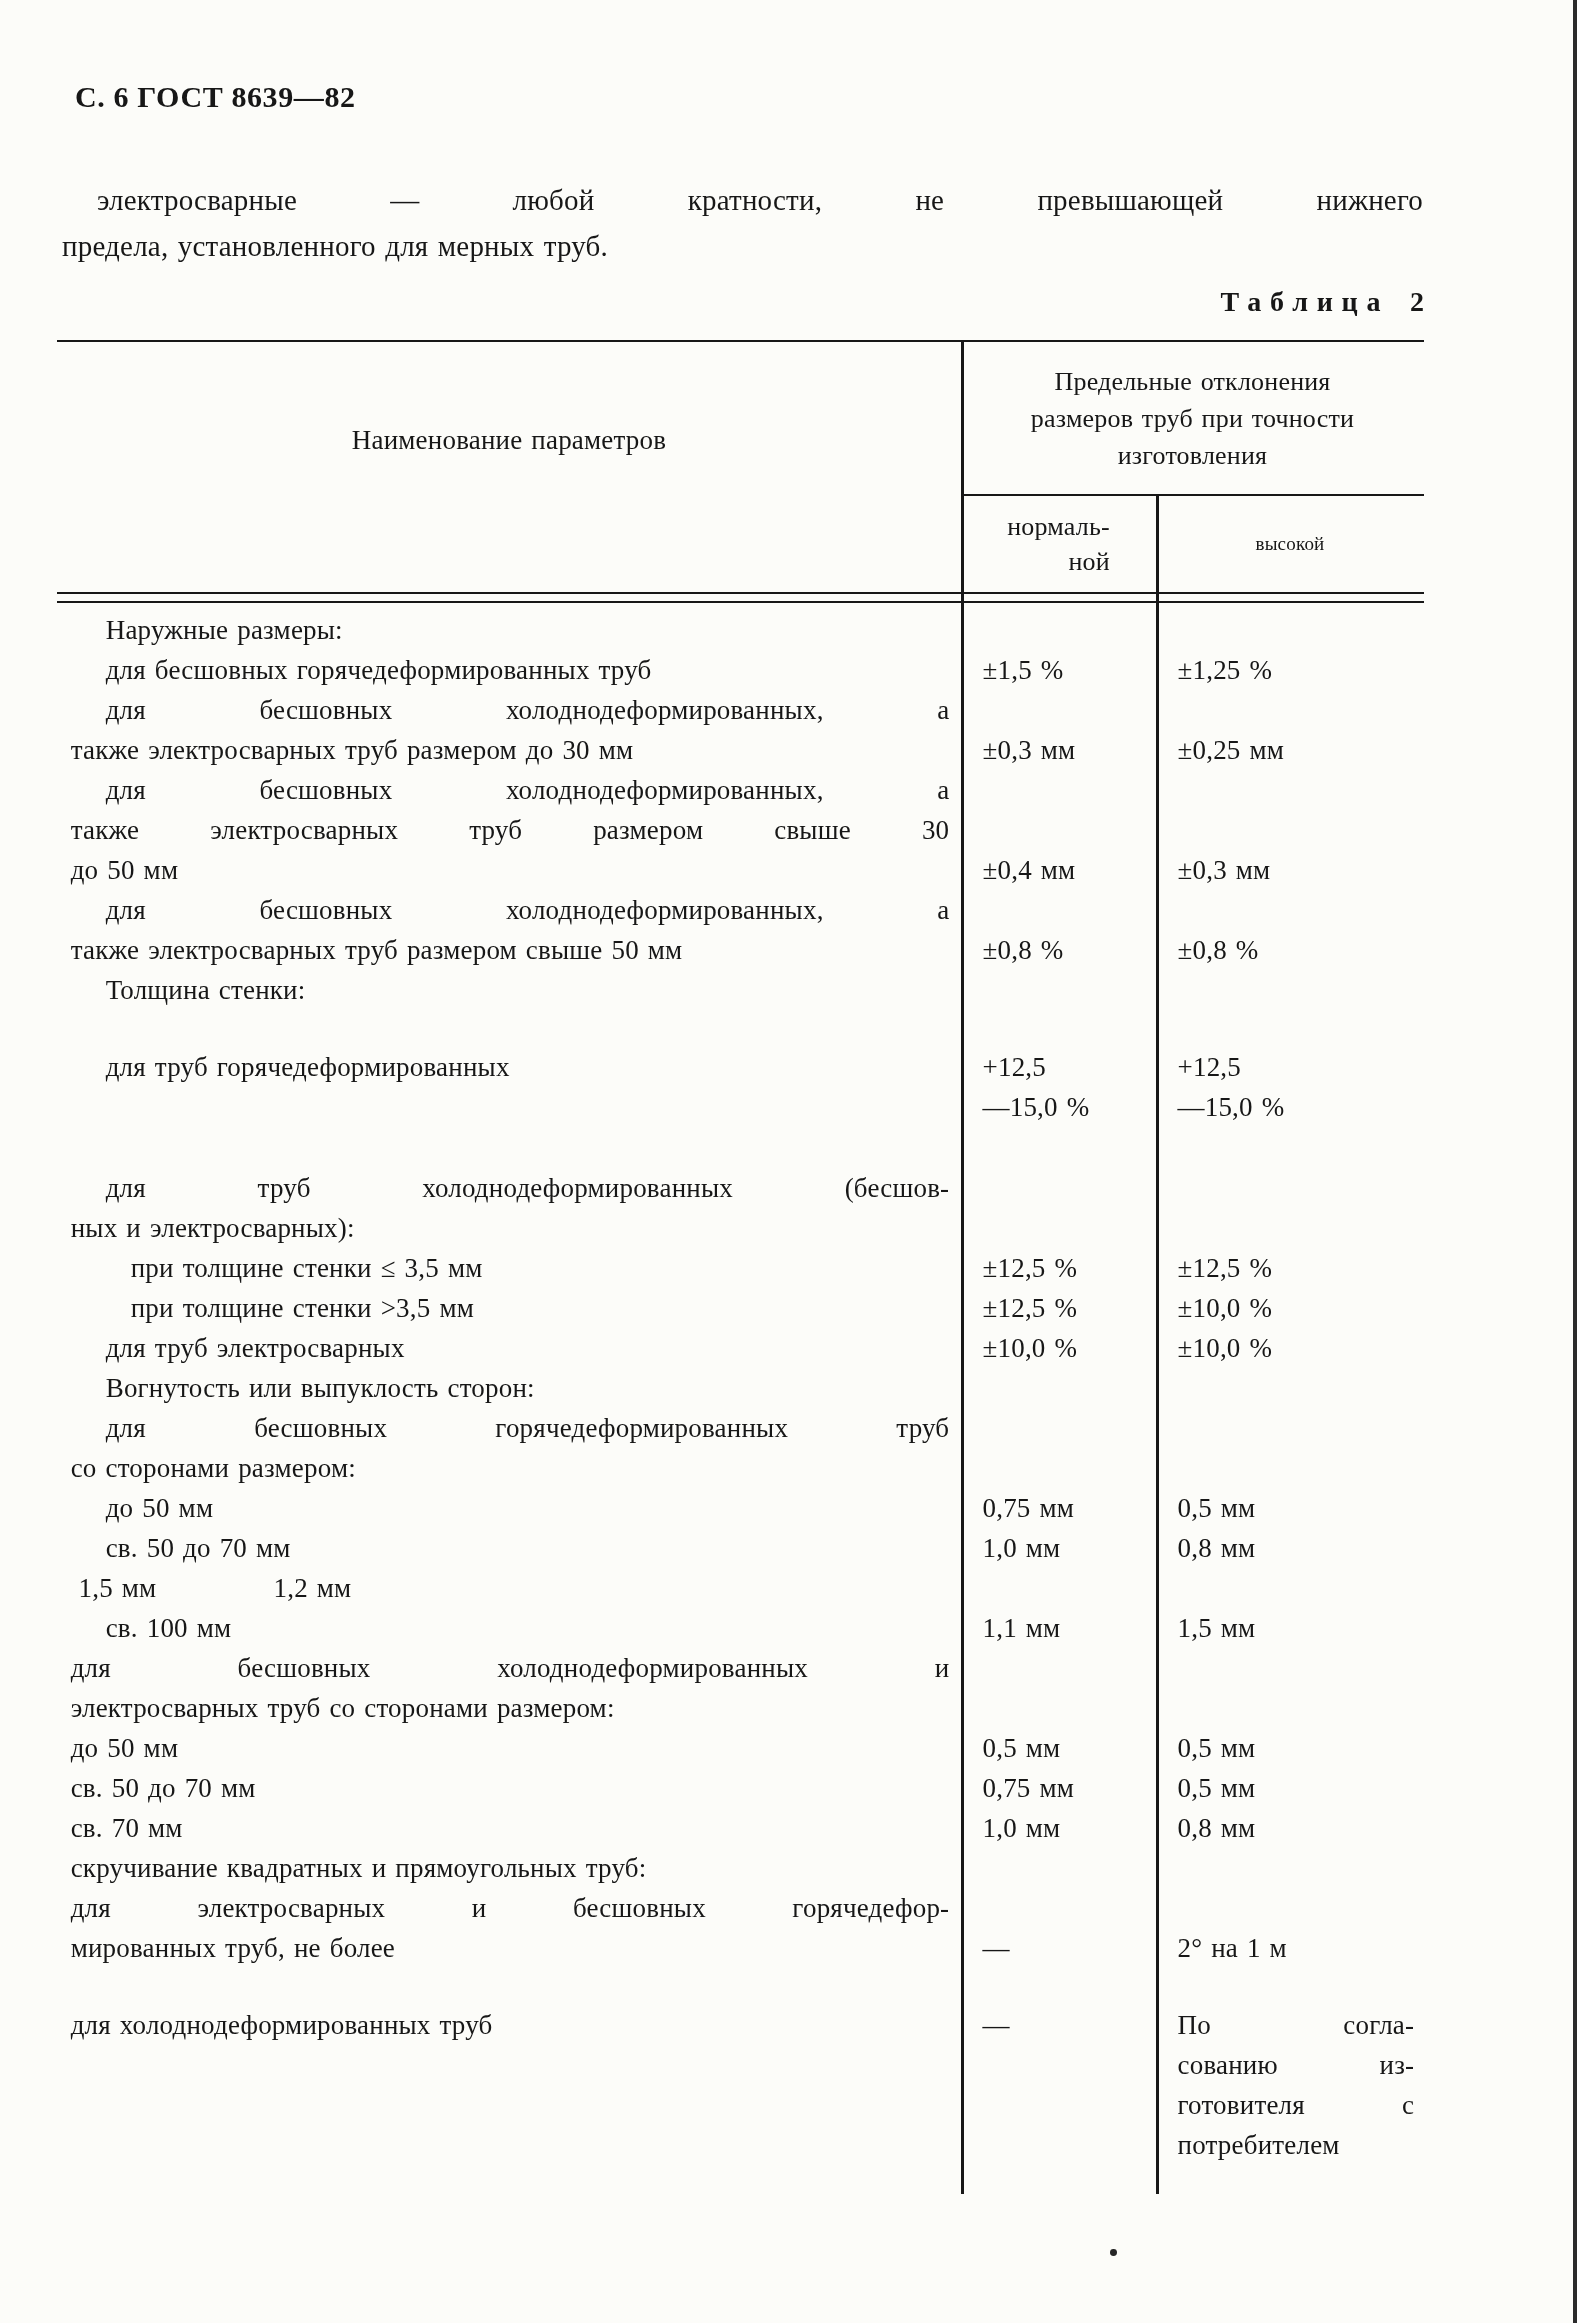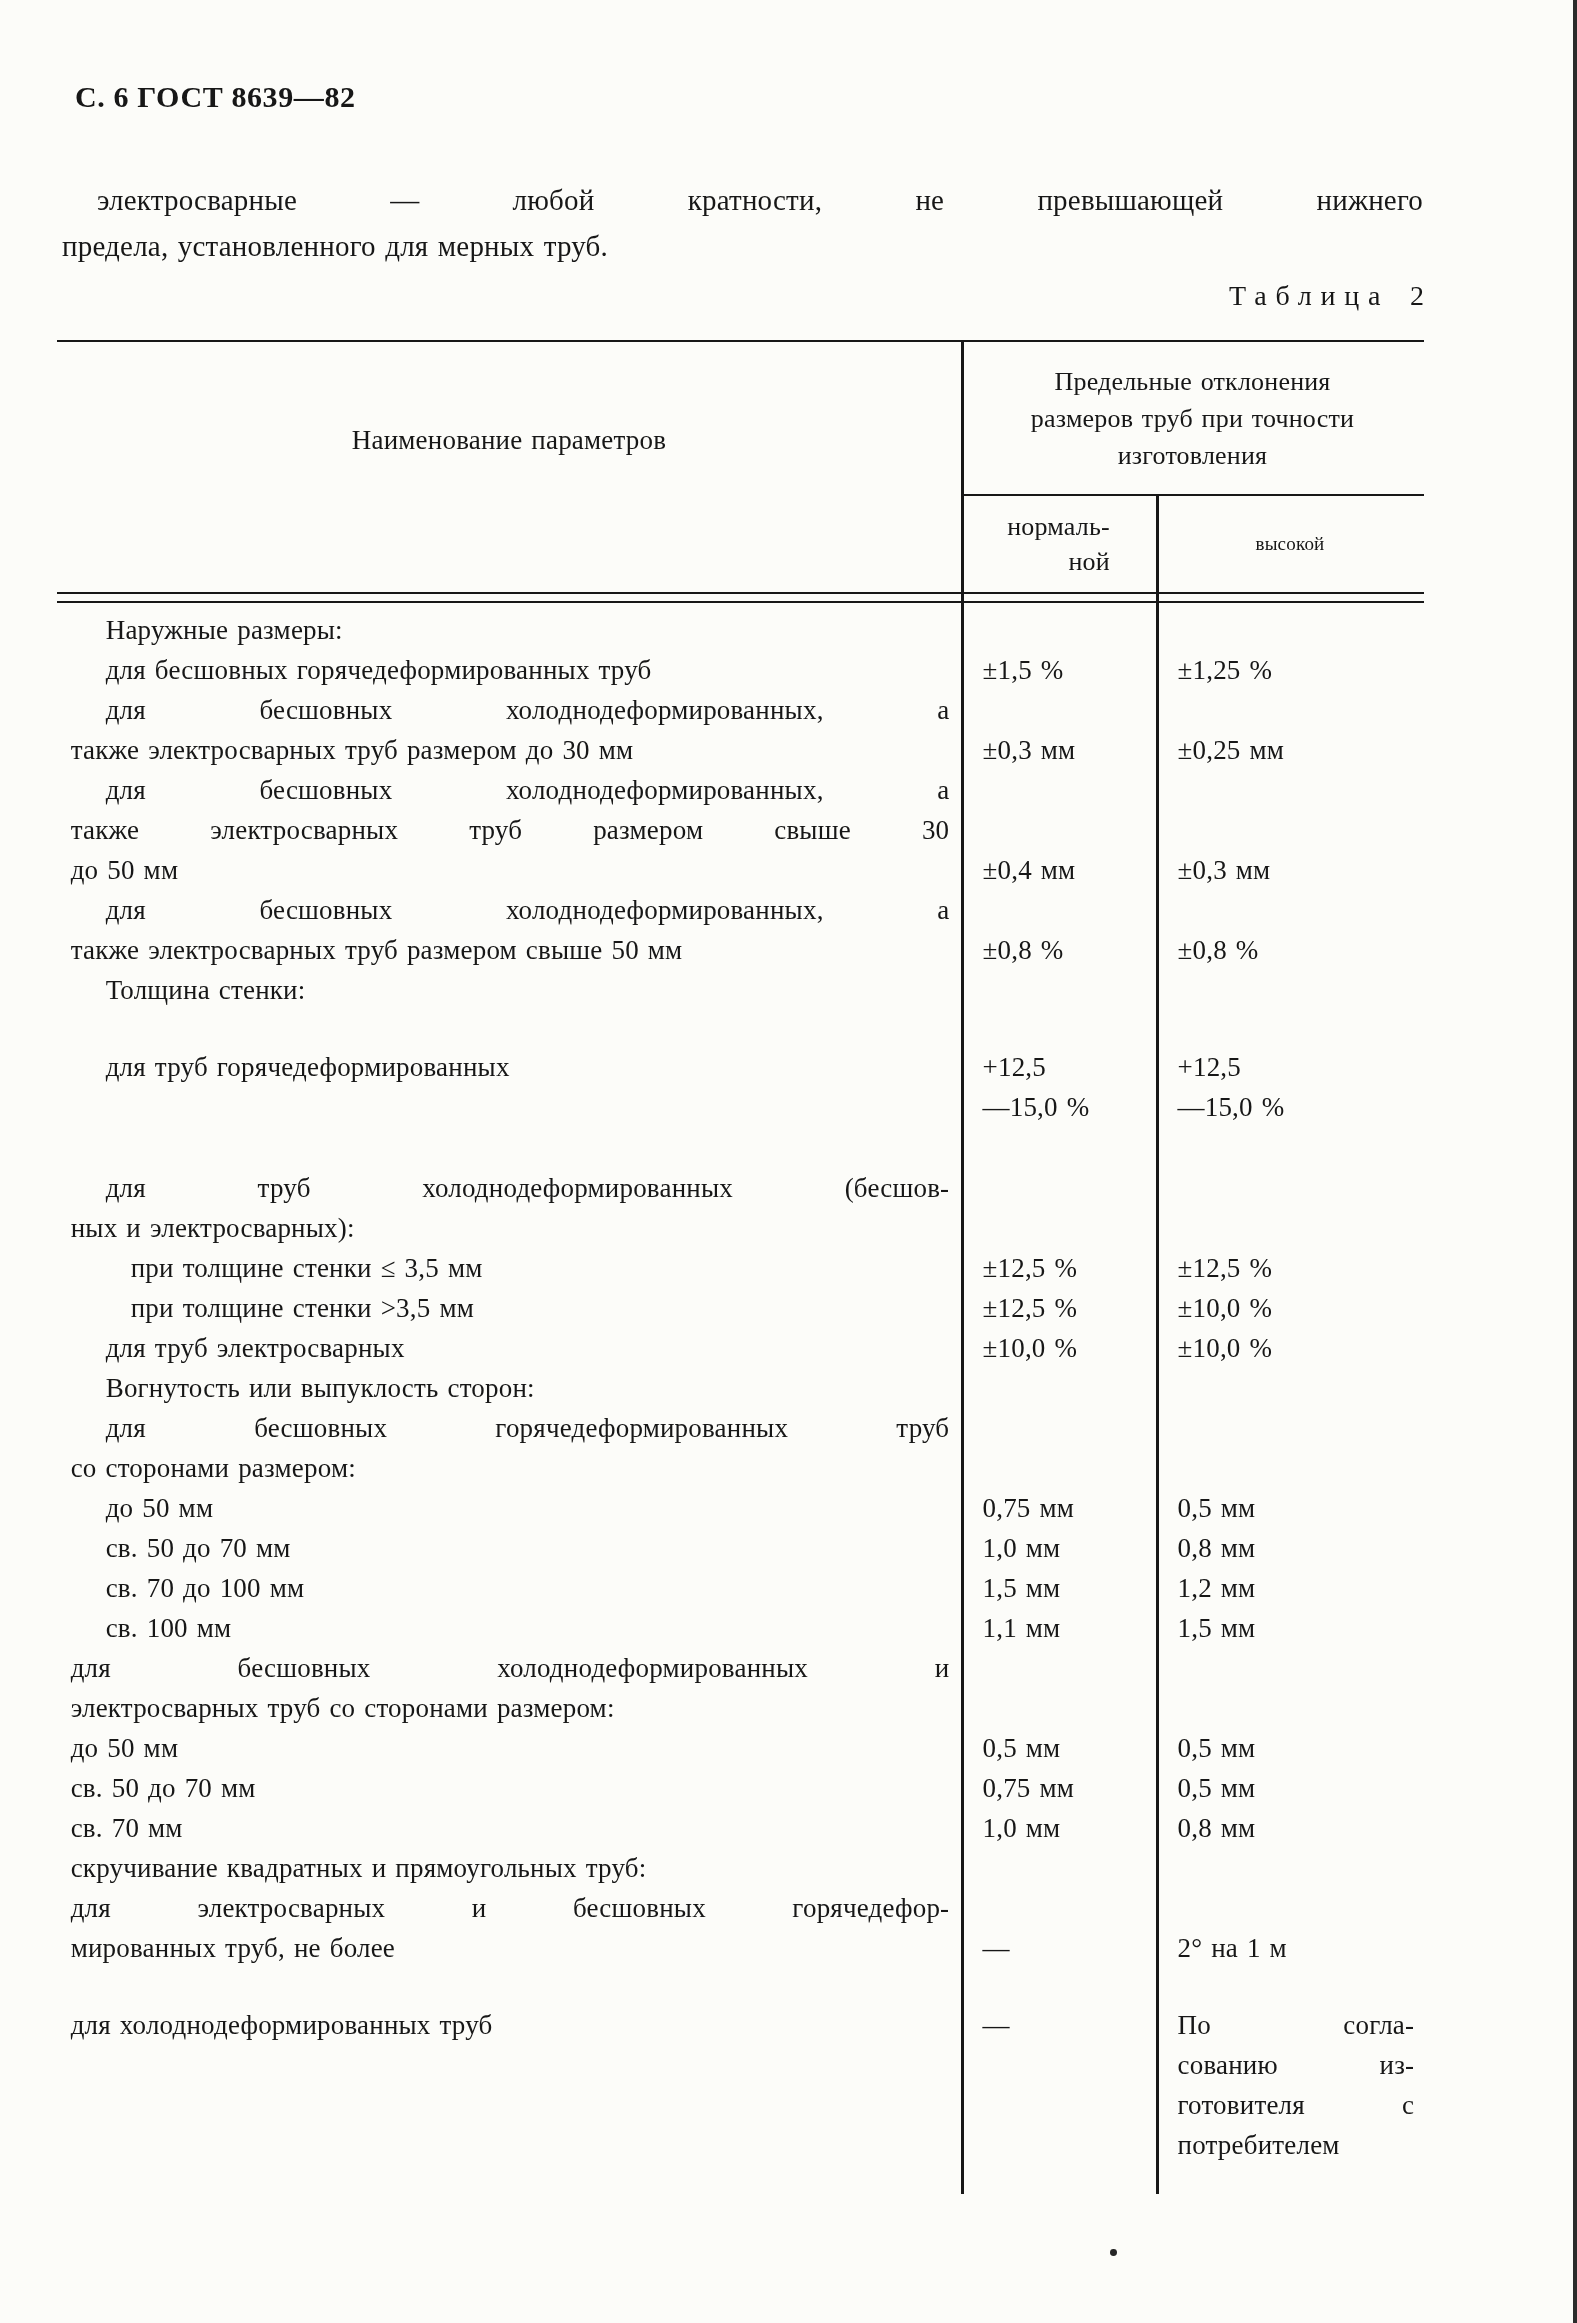--- a/index.html
+++ b/index.html
@@ -19,22 +19,22 @@
     font-size:30px; font-weight:bold; letter-spacing:0.6px;
     white-space:nowrap;
   }
   .intro{
     position:absolute; left:62px; top:177px; width:1361px;
     font-size:29px; line-height:46px; letter-spacing:0.2px; word-spacing:2px;
   }
   .intro .l1{ display:block; text-align:justify; text-align-last:justify; padding-left:35px; }
   .intro .l2{ display:block; }
   .tcaption{
-    position:absolute; left:57px; top:280px; width:1367px;
-    text-align:right; font-size:28px; font-weight:normal;
+    position:absolute; left:57px; top:286px; width:1367px;
+    text-align:right; font-size:28px; font-weight:bold;
   }
   .tcaption .cl{ letter-spacing:8.8px; }
   .tcaption .cn{ margin-left:13.7px; }
   .gtable{
     position:absolute; left:57px; top:340px; width:1367px;
     border-top:2.9px solid #171717;
     font-size:27px; line-height:40px;
     letter-spacing:0.2px; word-spacing:2px;
   }
   .vline{ position:absolute; width:2.9px; background:#171717; }
@@ -260,23 +260,20 @@
             <div class="ll">св. 50 до 70 мм</div>
           </div>
           <div class="c-val c-normal">
             <div class="vl">1,0 мм</div>
           </div>
           <div class="c-val c-high">
             <div class="vl">0,8 мм</div>
           </div>
         </div>
         <div class="trow i1">
-          <div class="c-label">
-            <div class="ll">св. 70 до 100 мм</div>
-          </div>
           <div class="c-val c-normal">
             <div class="vl">1,5 мм</div>
           </div>
           <div class="c-val c-high">
             <div class="vl">1,2 мм</div>
           </div>
         </div>
         <div class="trow i1">
           <div class="c-label">
             <div class="ll">св. 100 мм</div>

